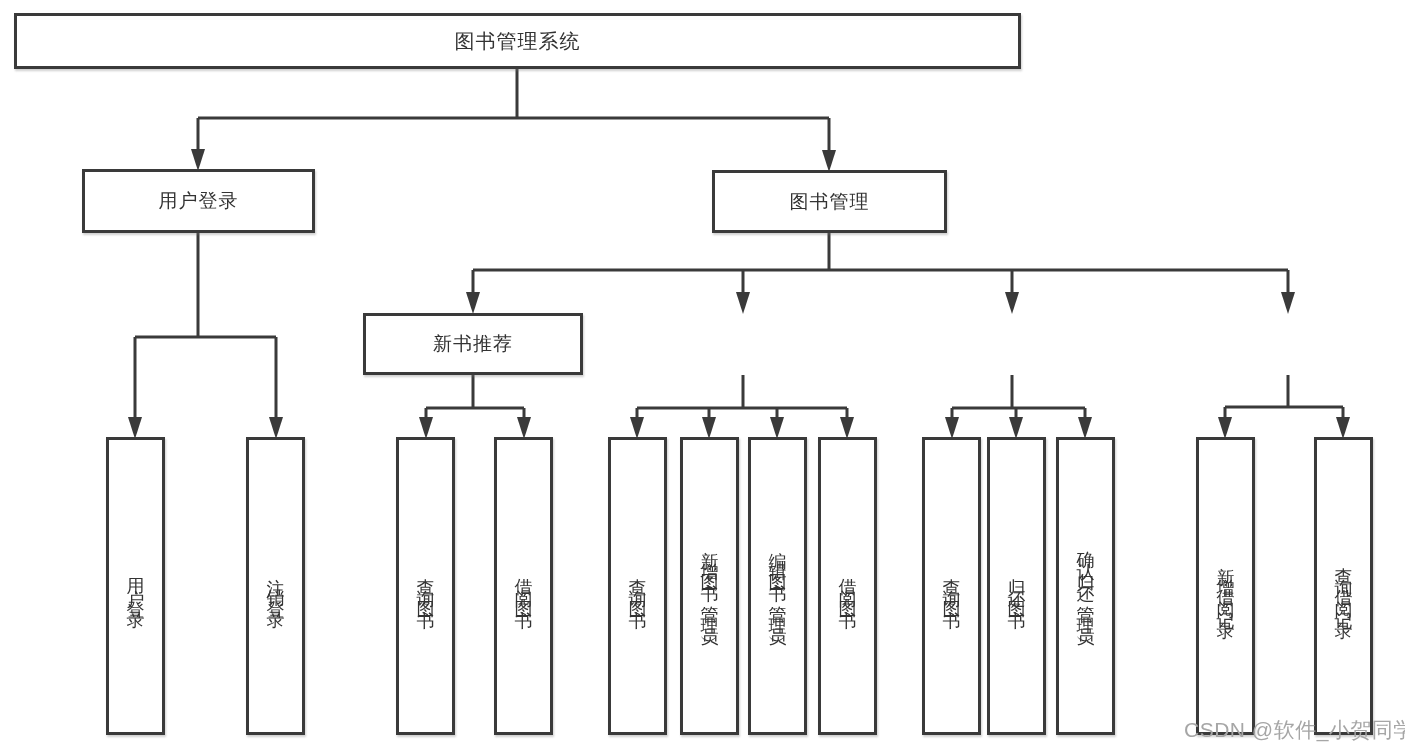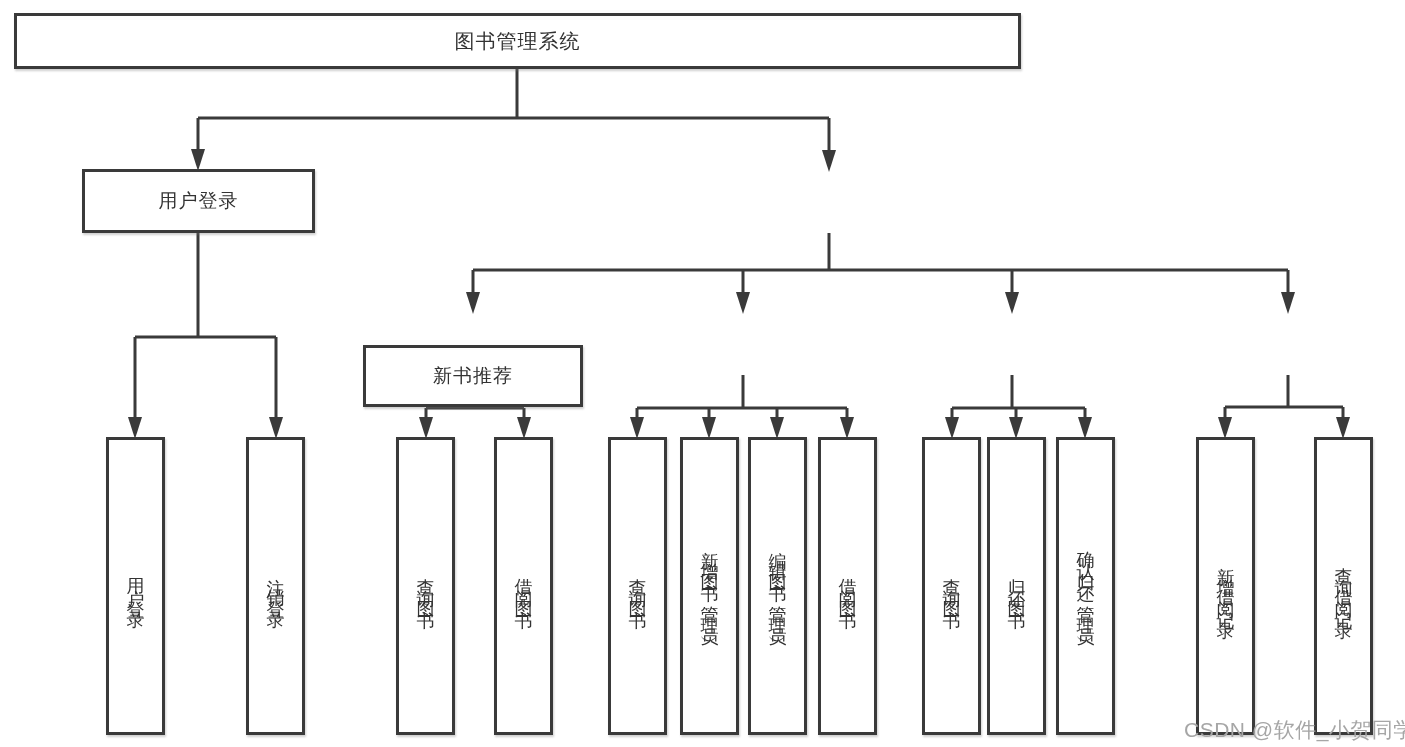--- a/index.html
+++ b/index.html
@@ -93,22 +93,25 @@
     <polygon class="ahead" points="1336,417 1350,417 1343,439"></polygon>
   </svg>
 
   <div class="node root" style="left:14px;top:13px;width:1007px;height:56px;">
     <span class="lbl">图书管理系统</span>
   </div>
 
   <div class="node" style="left:82px;top:169px;width:233px;height:64px;">
     <span class="lbl">用户登录</span>
   </div>
+  <div class="node" style="left:712px;top:170px;width:235px;height:63px;">
+    <span class="lbl">图书管理</span>
+  </div>
 
-  <div class="node" style="left:363px;top:313px;width:220px;height:62px;margin-top:32px;">
+  <div class="node" style="left:363px;top:313px;width:220px;height:62px;">
     <span class="lbl">新书推荐</span>
   </div>
 
   <div class="node leaf" style="left:106px;top:437px;width:59px;height:298px;">
     <span class="lbl">用户登录</span>
   </div>
   <div class="node leaf" style="left:246px;top:437px;width:59px;height:298px;">
     <span class="lbl">注销登录</span>
   </div>
 

